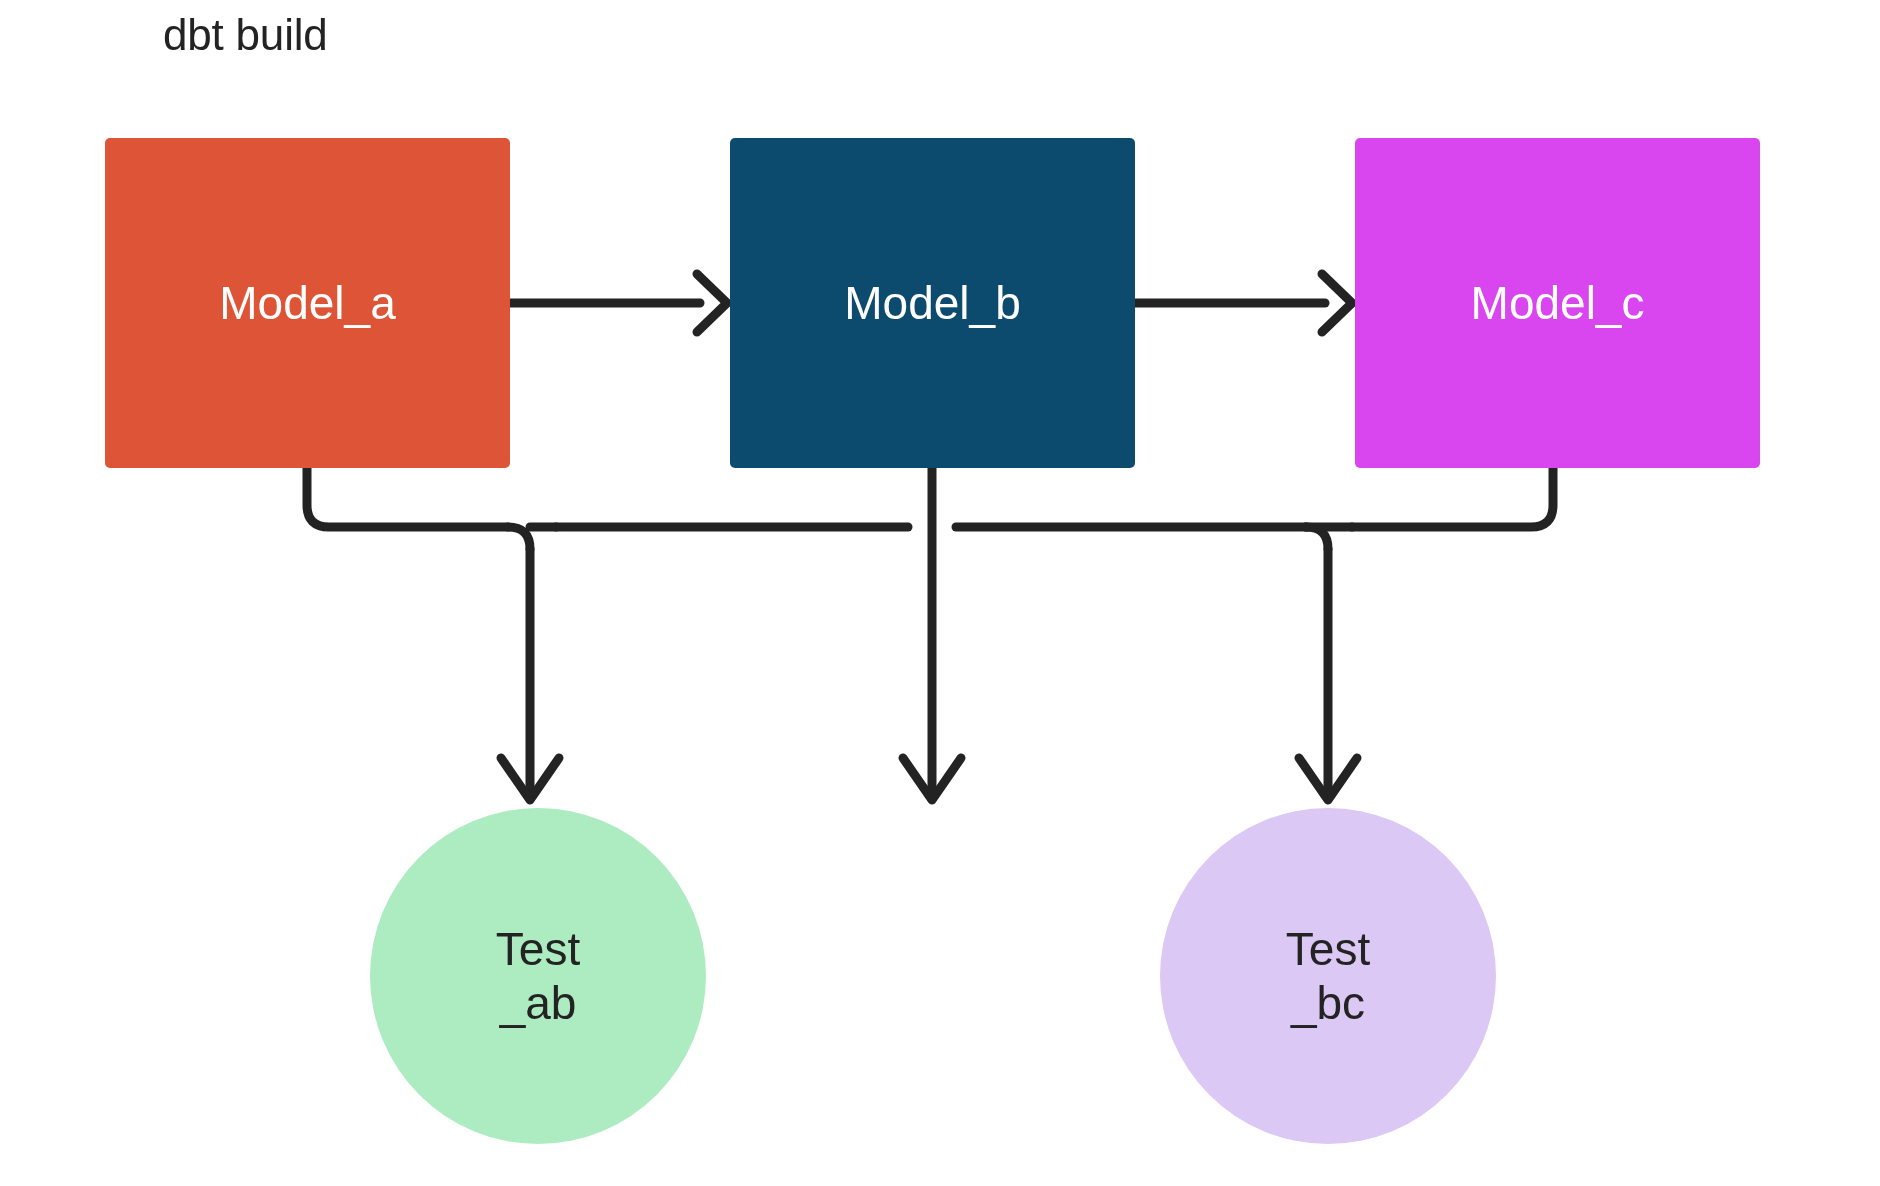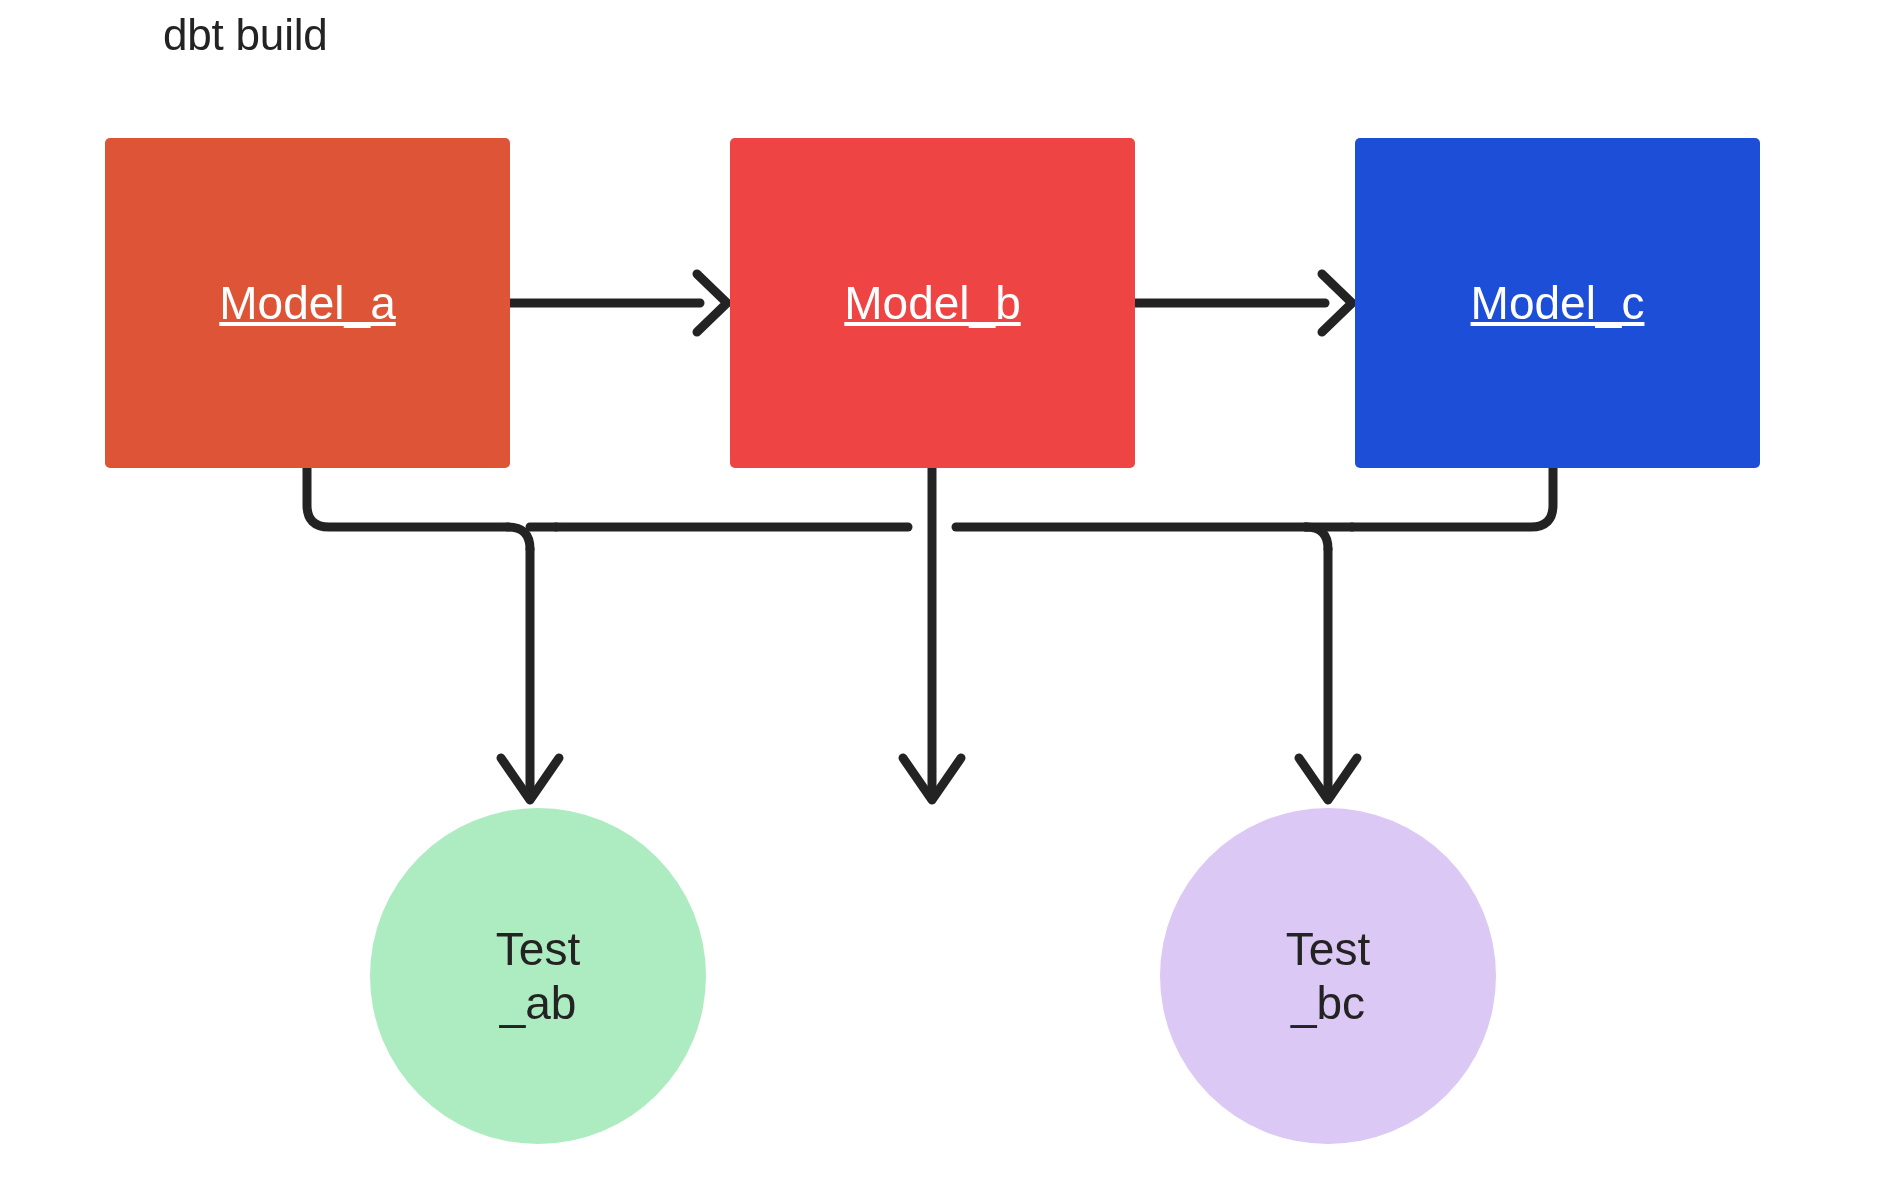--- a/index.html
+++ b/index.html
@@ -39,21 +39,20 @@
     position: absolute;
     display: flex;
     align-items: center;
     justify-content: center;
     border-radius: 5px;
     color: #ffffff;
     font-size: 46px;
     font-family: "Liberation Sans", sans-serif;
     white-space: nowrap;
     box-sizing: border-box;
-    text-decoration: underline;
   }
   .test-node {
     position: absolute;
     display: flex;
     align-items: center;
     justify-content: center;
     border-radius: 50%;
     color: #232323;
     font-size: 46px;
     line-height: 1.18;
@@ -100,25 +99,25 @@
 
       <path d="M 1328 549 L 1328 790"></path>
       <path d="M 1299 758 L 1328 800 L 1357 758"></path>
     </g>
   </svg>
 
   <div class="model-node" id="node-model_a" style="left:105px; top:138px; width:405px; height:330px; background:#DE5436;">
     <span>Model_a</span>
   </div>
 
-  <div class="model-node" id="node-model_b" style="left:730px; top:138px; width:405px; height:330px; background:#ef4444;justify-content:center;">
+  <div class="model-node" id="node-model_b" style="left:730px; top:138px; width:405px; height:330px; background:#0c4a6e;justify-content:center;">
     <span>Model_b</span>
   </div>
 
-  <div class="model-node" id="node-model_c" style="left:1355px; top:138px; width:405px; height:330px; background:#1d4ed8;text-align:center;">
+  <div class="model-node" id="node-model_c" style="left:1355px; top:138px; width:405px; height:330px; background:#d946ef;text-align:center;">
     <span>Model_c</span>
   </div>
 
   <div class="test-node" id="node-test_ab" style="left:370px; top:808px; width:336px; height:336px; background:#ADECC0;">
     <span>Test
 _ab</span>
   </div>
 
 
   <div class="test-node" id="node-test_bc" style="left:1160px; top:808px; width:336px; height:336px; background:#DCC8F5;">

